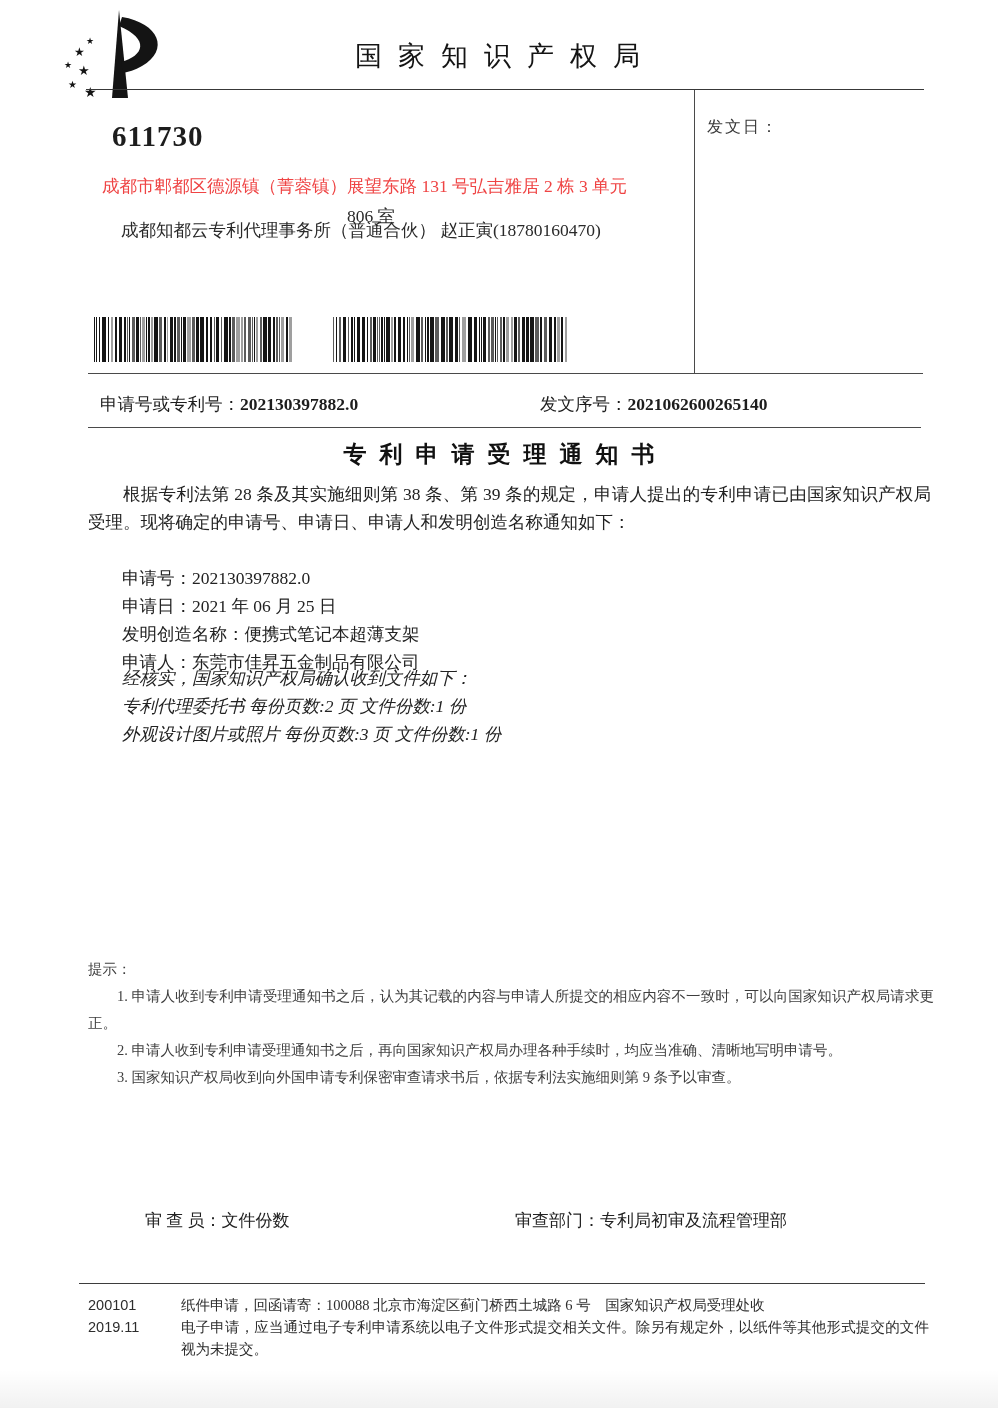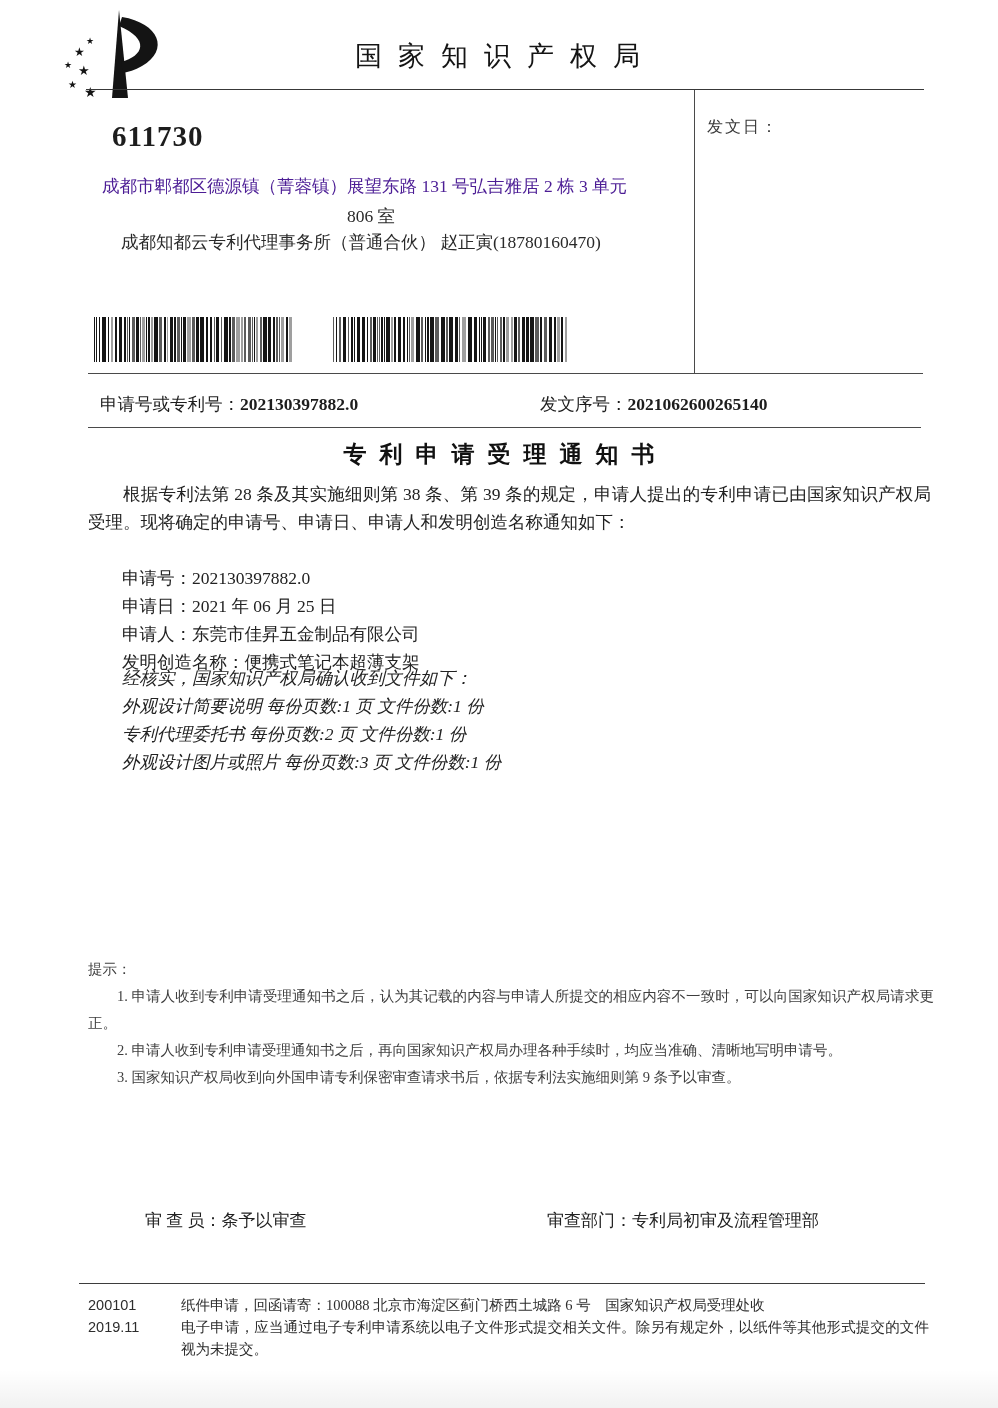--- a/index.html
+++ b/index.html
@@ -24,23 +24,23 @@
   }
   .logo { top:8px; left:62px; width:120px; height:92px; }
 
   .issue-date-label { top:117px; left:707px; font-size:16px; color:#3a3a3a; letter-spacing:2px; }
   .issue-date {
     top:201px; left:703px; font-size:21px; color:#171717; letter-spacing:1px;
     font-family:"Liberation Sans","DejaVu Sans",sans-serif; font-weight:500;
   }
 
   .postal-code { top:120px; left:112px; font-size:29px; font-weight:bold; letter-spacing:1px; }
-  .addr1 { top:174px; left:102px; width:580px; font-size:17.5px; color:#4c1d95; }
+  .addr1 { top:174px; left:102px; width:580px; font-size:17.5px; color:#ef4444; }
   .addr2 { top:204px; left:88px; width:566px; text-align:center; font-size:17.5px; color:#2a2a2a; }
-  .recipient { top:230px; left:121px; font-size:17.5px; color:#2a2a2a; }
+  .recipient { top:218px; left:121px; font-size:17.5px; color:#2a2a2a; }
 
   .barcode { position:absolute; top:317px; height:45px; overflow:hidden; }
   .barcode i { display:block; height:100%; flex:none; }
   .barcode { display:flex; }
   .barcode-1 { left:94px; width:201px; }
   .barcode-2 { left:333px; width:236px; }
 
   .nums-row { top:392px; font-size:17.5px; color:#1d1d1d; white-space:nowrap; }
   .nums-row .val { font-weight:bold; }
   .app-cell { left:100px; }
@@ -55,21 +55,21 @@
   .body-text { font-size:17.5px; line-height:28px; color:#222; }
   .intro { top:480px; left:88px; width:843px; text-indent:2em; text-align:justify; }
   .fields { top:536px; left:122px;margin-top:28px; }
   .received { top:664px; left:122px;font-style:italic; }
 
   .tips { top:956px; left:88px; width:846px; font-size:14.5px; line-height:27px; color:#3e3e3e; }
   .tips .tip { text-indent:2em; text-align:justify; }
 
   .sig-row { top:1209px; font-size:17px; color:#222; white-space:nowrap; }
   .examiner-cell { left:145px; }
-  .dept-cell { left:515px;margin-left:32px; }
+  .dept-cell { left:515px; }
 
   .footer-rule { top:1283px; left:79px; width:846px; background:#3d3d3d; }
   .footer {
     font-family:"Liberation Sans","DejaVu Sans",sans-serif;
     font-size:14.5px; color:#2d2d2d; line-height:22px;
   }
   .footer-codes { top:1294px; left:88px; }
   .footer-text { top:1294px; left:181px; width:748px; text-align:justify;font-family:Liberation Serif, serif; }
 </style>
 </head>
@@ -233,40 +233,39 @@
 
   <div class="hline" style="top:427px; left:88px; width:833px;"></div>
 
   <div class="abs notice-title">专利申请受理通知书</div>
 
   <div class="abs body-text intro">根据专利法第 28 条及其实施细则第 38 条、第 39 条的规定，申请人提出的专利申请已由国家知识产权局受理。现将确定的申请号、申请日、申请人和发明创造名称通知如下：</div>
 
   <div class="abs body-text fields">
     <div><span>申请号：</span><span>202130397882.0</span></div>
     <div><span>申请日：</span><span>2021 年 06 月 25 日</span></div>
+    <div><span>发明创造名称：</span><span>便携式笔记本超薄支架</span></div>
     <div><span>申请人：</span><span>东莞市佳昇五金制品有限公司</span></div>
-    <div><span>发明创造名称：</span><span>便携式笔记本超薄支架</span></div>
   </div>
 
   <div class="abs body-text received">
     <div>经核实，国家知识产权局确认收到文件如下：</div>
-    <div>外观设计简要说明 每份页数:1 页  文件份数:1 份</div>
     <div>专利代理委托书 每份页数:2 页  文件份数:1 份</div>
     <div>外观设计图片或照片 每份页数:3 页  文件份数:1 份</div>
   </div>
 
   <div class="abs tips">
     <div>提示：</div>
     <div class="tip">1. 申请人收到专利申请受理通知书之后，认为其记载的内容与申请人所提交的相应内容不一致时，可以向国家知识产权局请求更正。</div>
     <div class="tip">2. 申请人收到专利申请受理通知书之后，再向国家知识产权局办理各种手续时，均应当准确、清晰地写明申请号。</div>
     <div class="tip">3. 国家知识产权局收到向外国申请专利保密审查请求书后，依据专利法实施细则第 9 条予以审查。</div>
   </div>
 
   <div class="abs sig-row examiner-cell">
-    <span>审 查 员：</span><span>条予以审查</span>
+    <span>审 查 员：</span><span>文件份数</span>
   </div>
   <div class="abs sig-row dept-cell">
     <span>审查部门：</span><span>专利局初审及流程管理部</span>
   </div>
 
   <div class="hline footer-rule"></div>
   <div class="abs footer footer-codes">
     <div>200101</div>
     <div>2019.11</div>
   </div>

